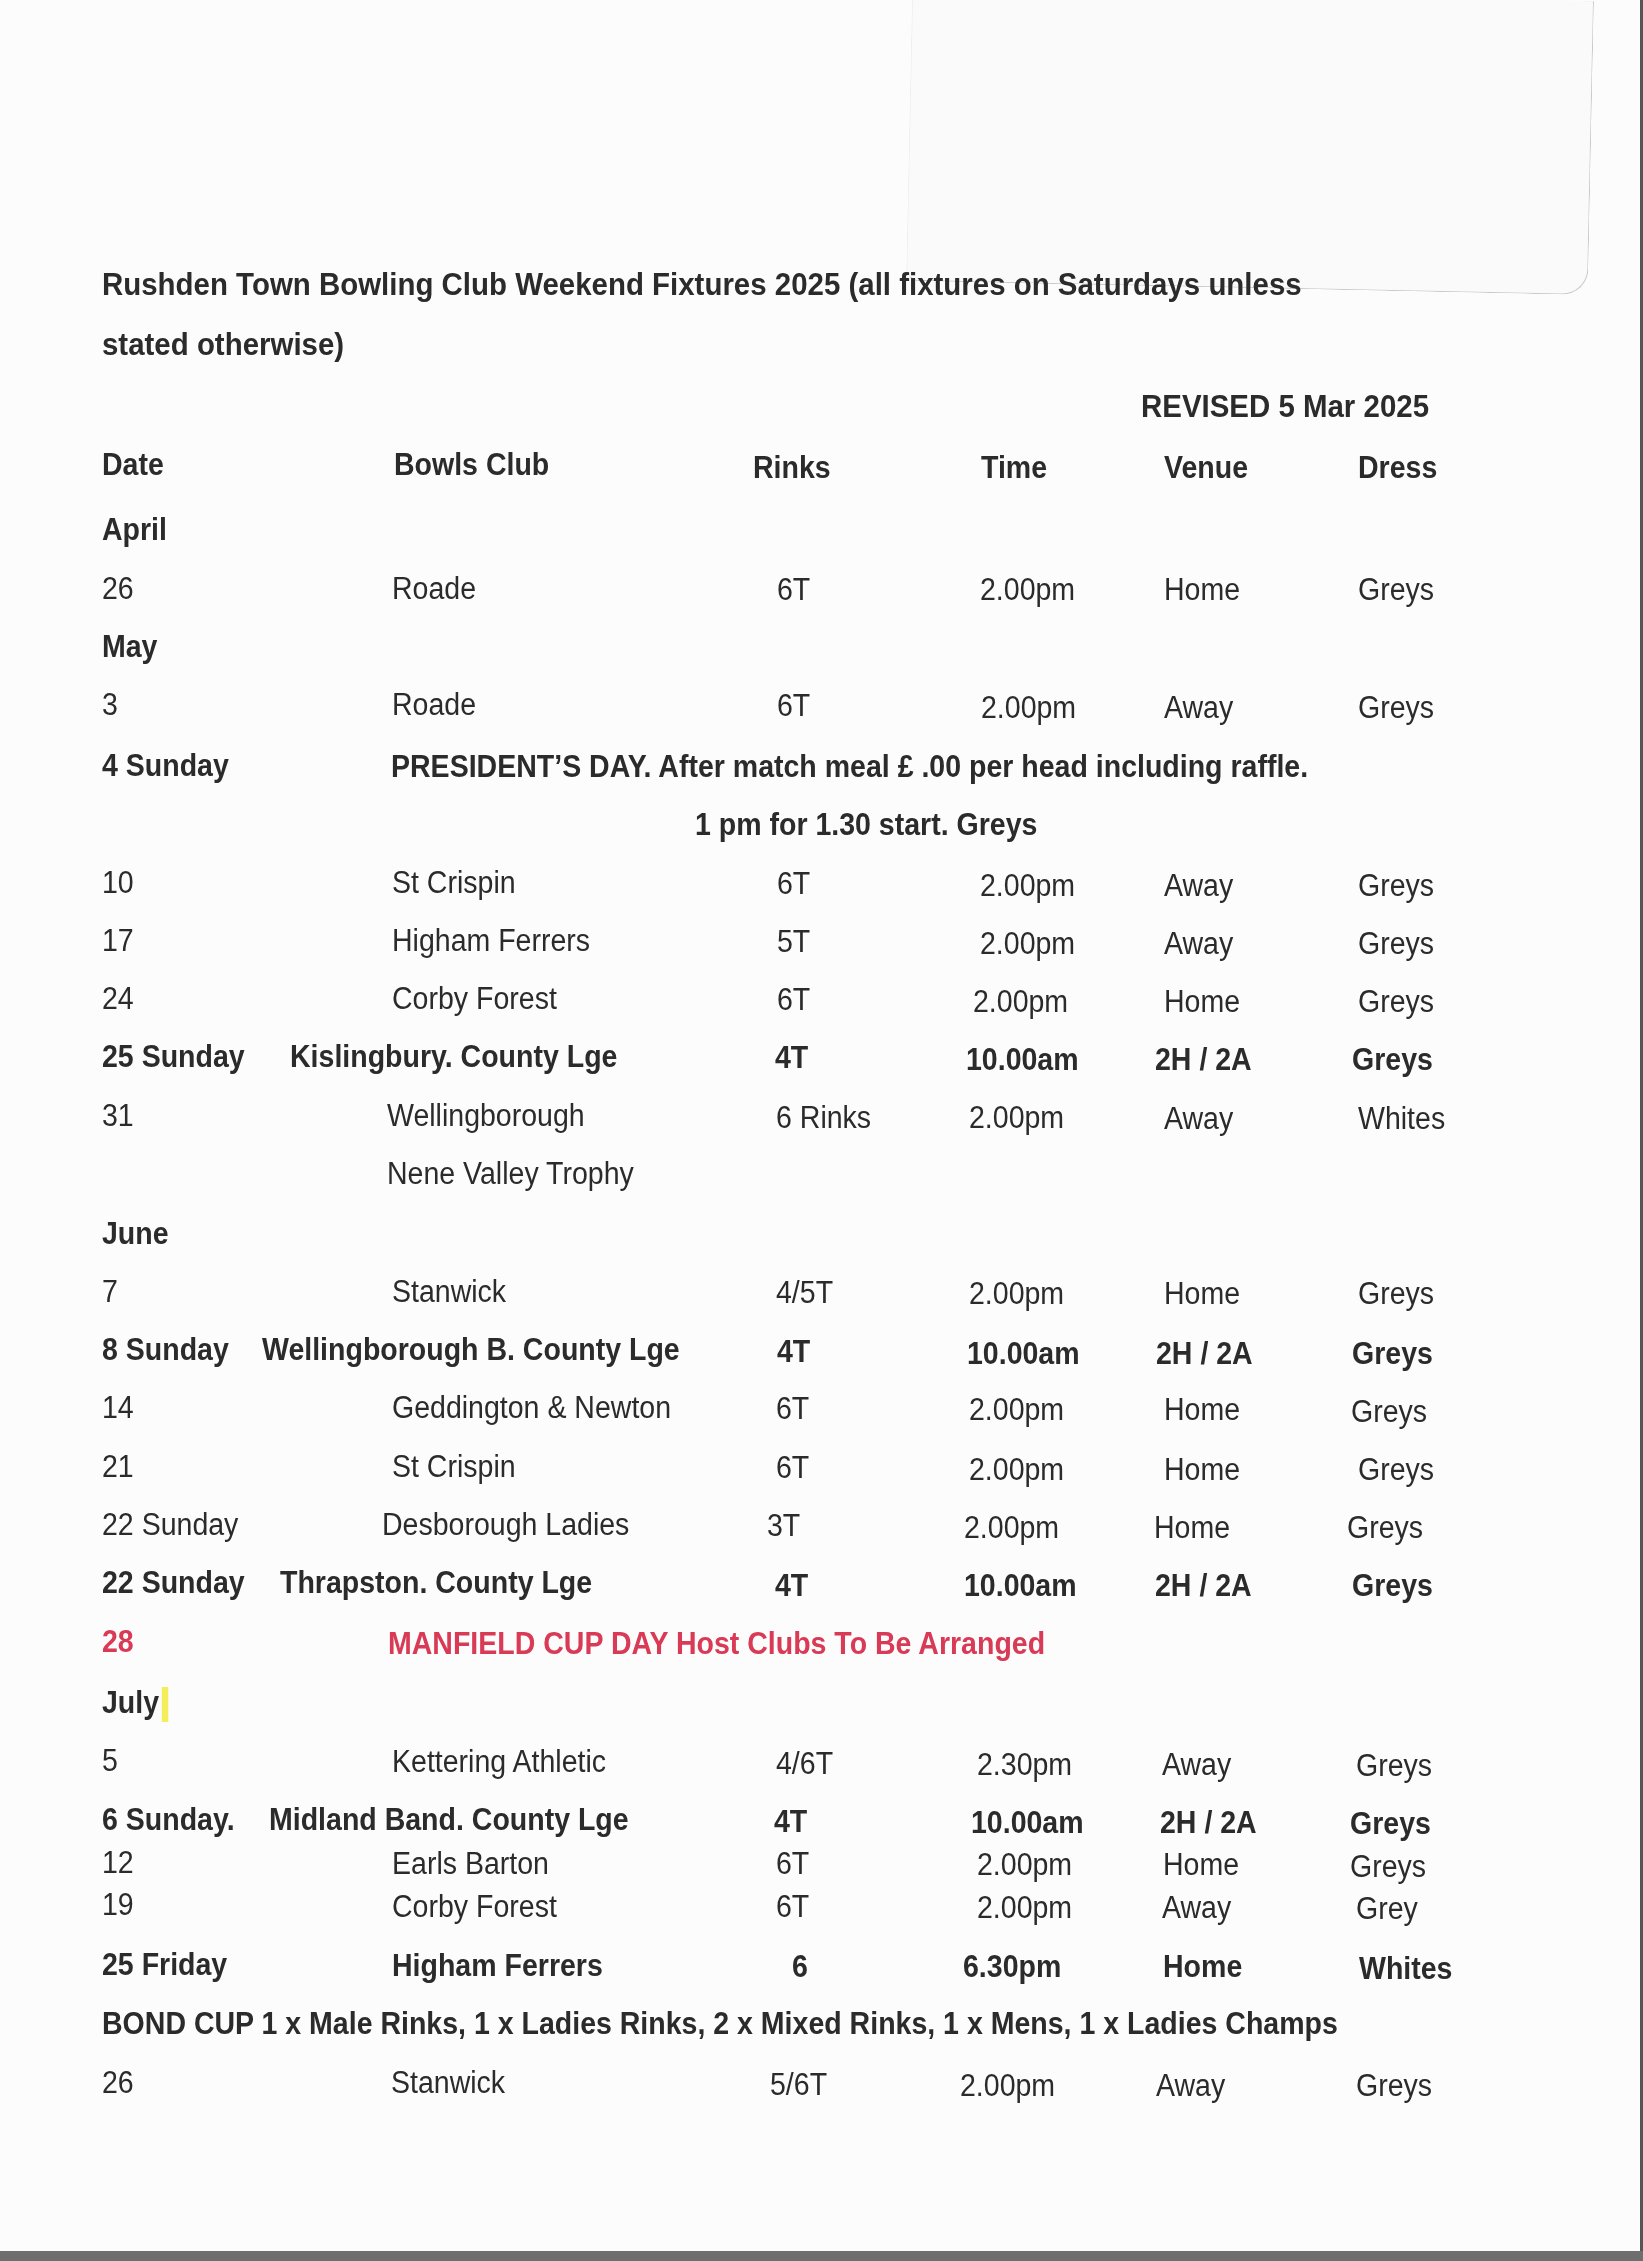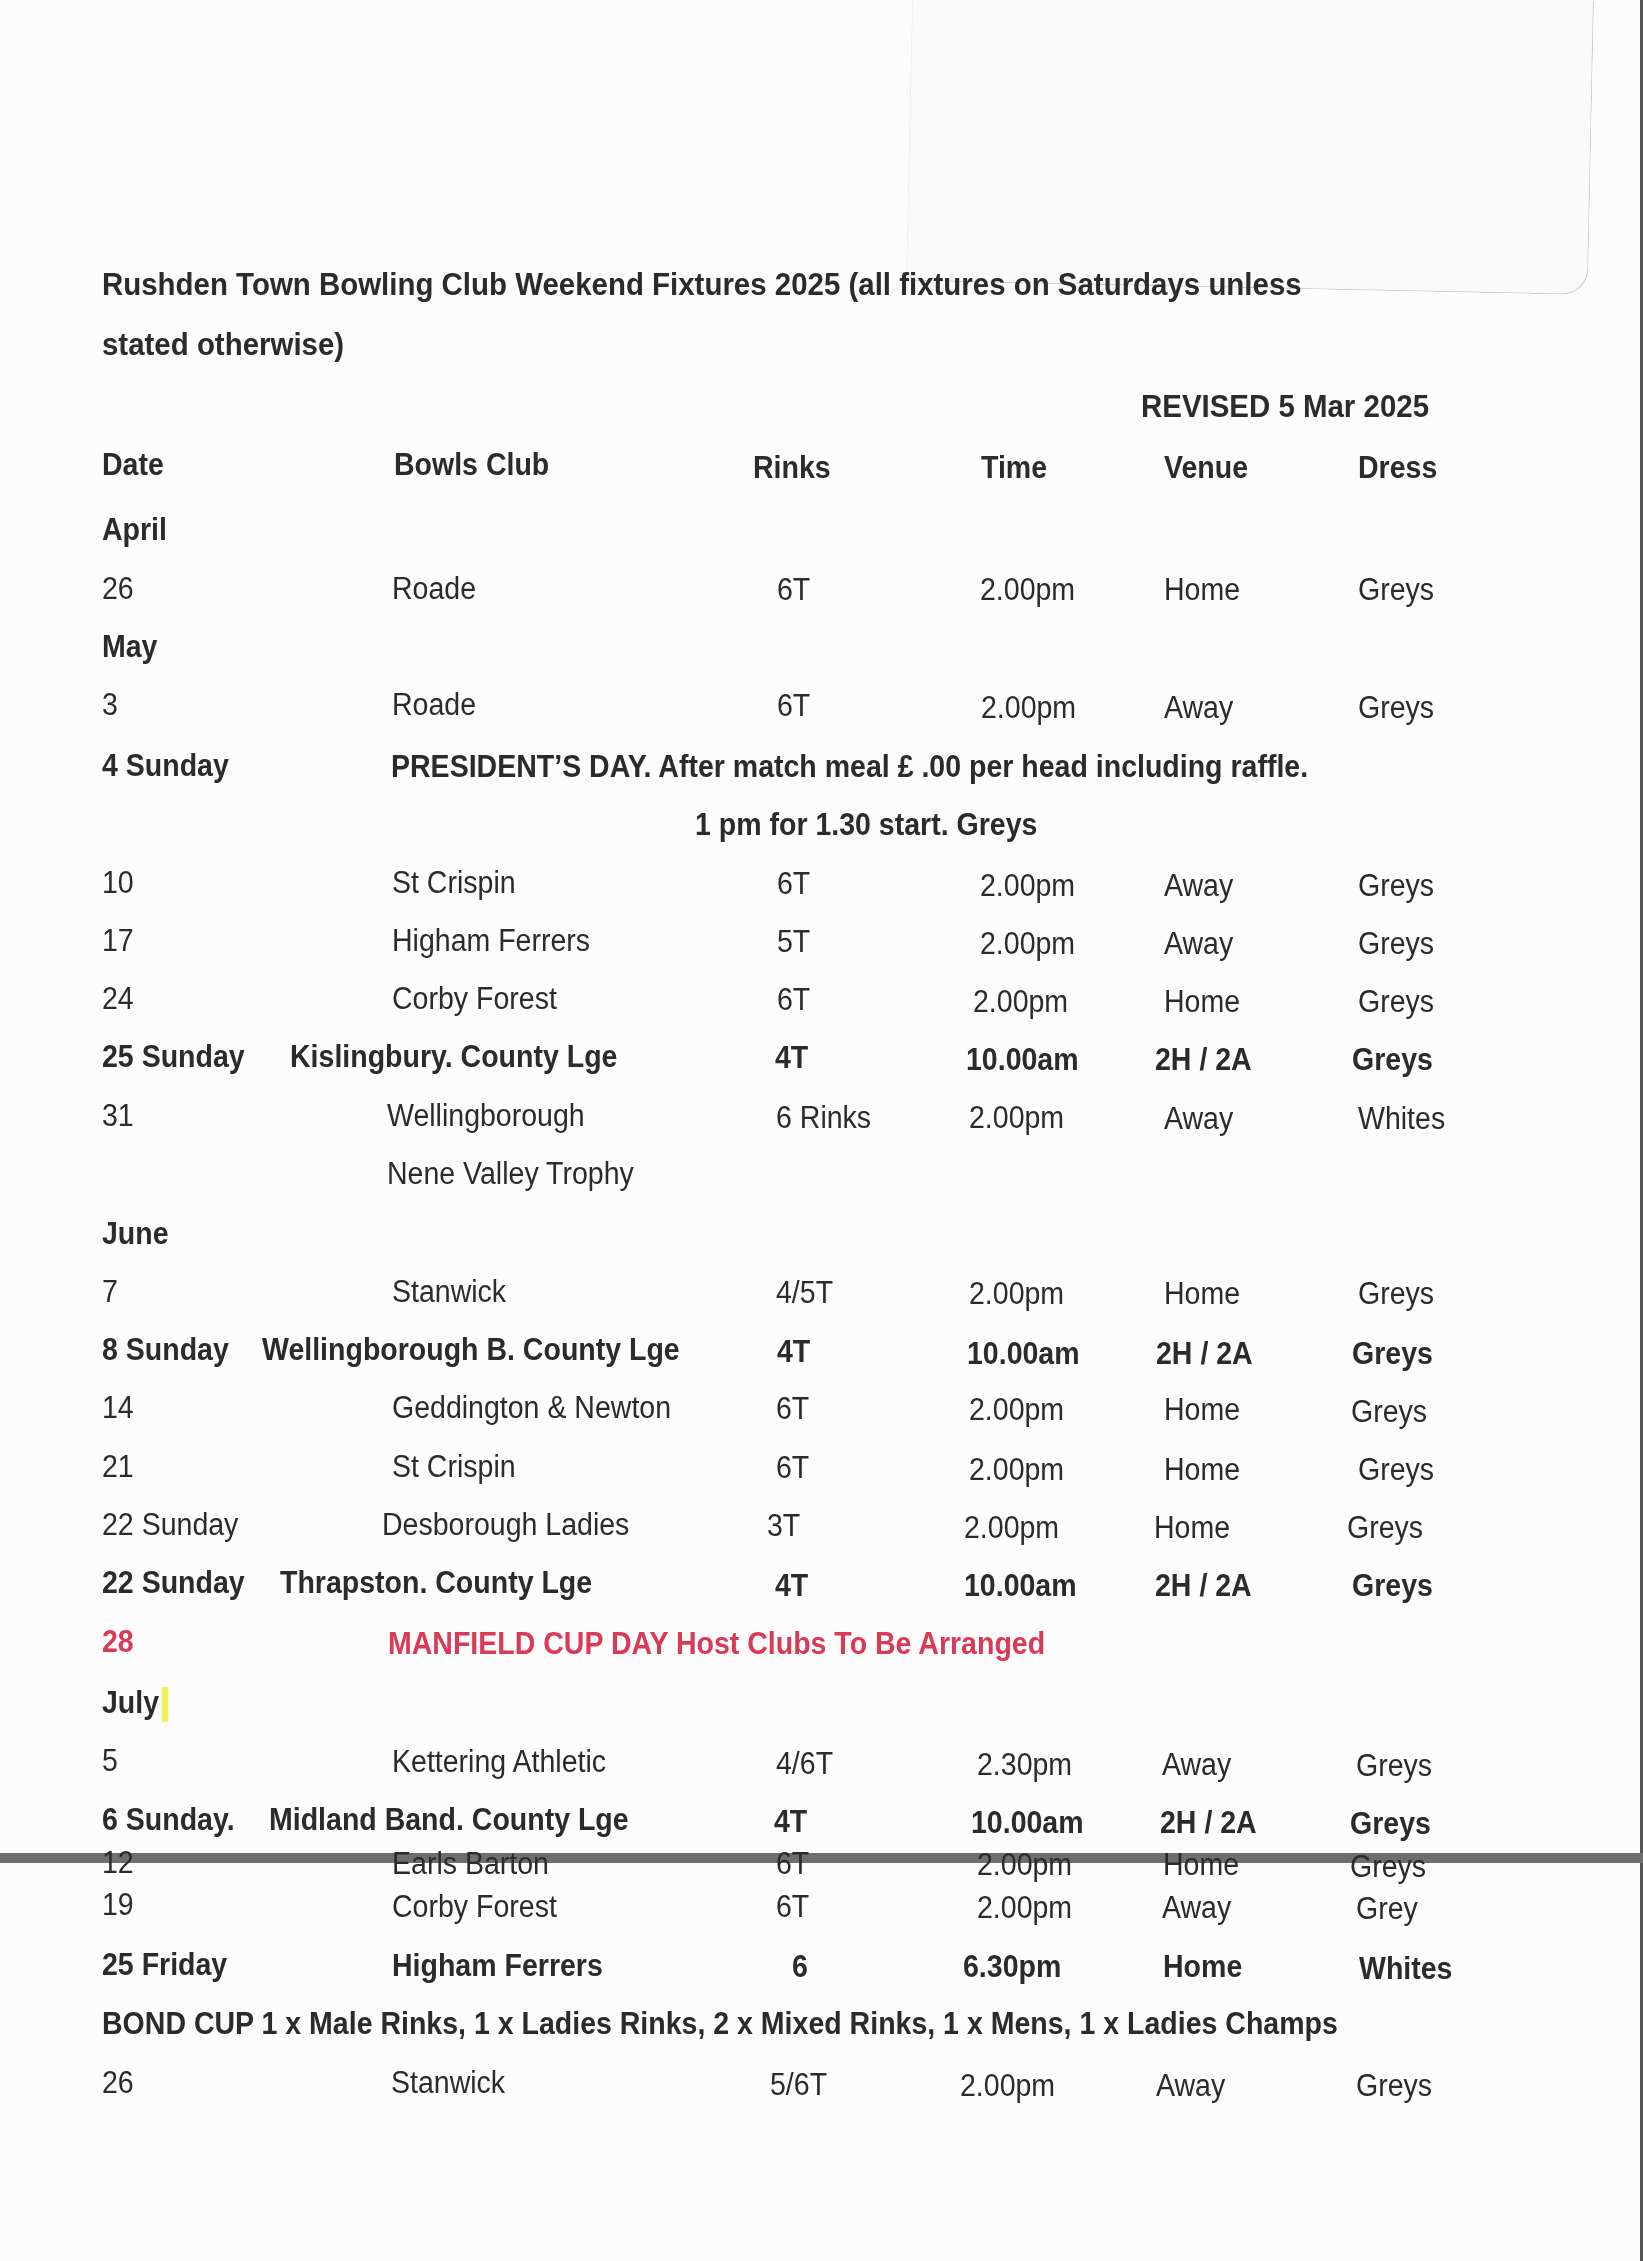--- a/index.html
+++ b/index.html
@@ -2,21 +2,21 @@
 <html style="font-size:10.3px"><head>
 <meta charset="utf-8">
 <style>
   html, body { margin: 0; padding: 0; }
   body {
     width: 1644px; height: 2261px; position: relative; overflow: hidden;
     background: #fcfcfc;
     font-family: "Liberation Sans", "DejaVu Sans", sans-serif;
     color: #2b2b2b;
   }
-  .page { position: absolute; left: 0; top: 0; width: 1644px; height: 1863px; }
+  .page { position: absolute; left: 0; top: 0; width: 1644px; height: 2261px; }
   .scan-edge-right {
     position: absolute; right: 0; top: 0; width: 3.9px; height: 2261px; background: #555;
   }
   .scan-edge-bottom {
     position: absolute; left: 0; bottom: 0; width: 1644px; height: 10.3px; background: #6e6e6e;
   }
   .sticky-note {
     position: absolute; left: 909px; top: -6.4px; width: 680px; height: 293px;
     border: 1.3px solid #c9c9c9; border-top: none; border-left: 0.6px solid #eee;
     border-radius: 0 0 26px 13px; transform: rotate(1.2deg);

